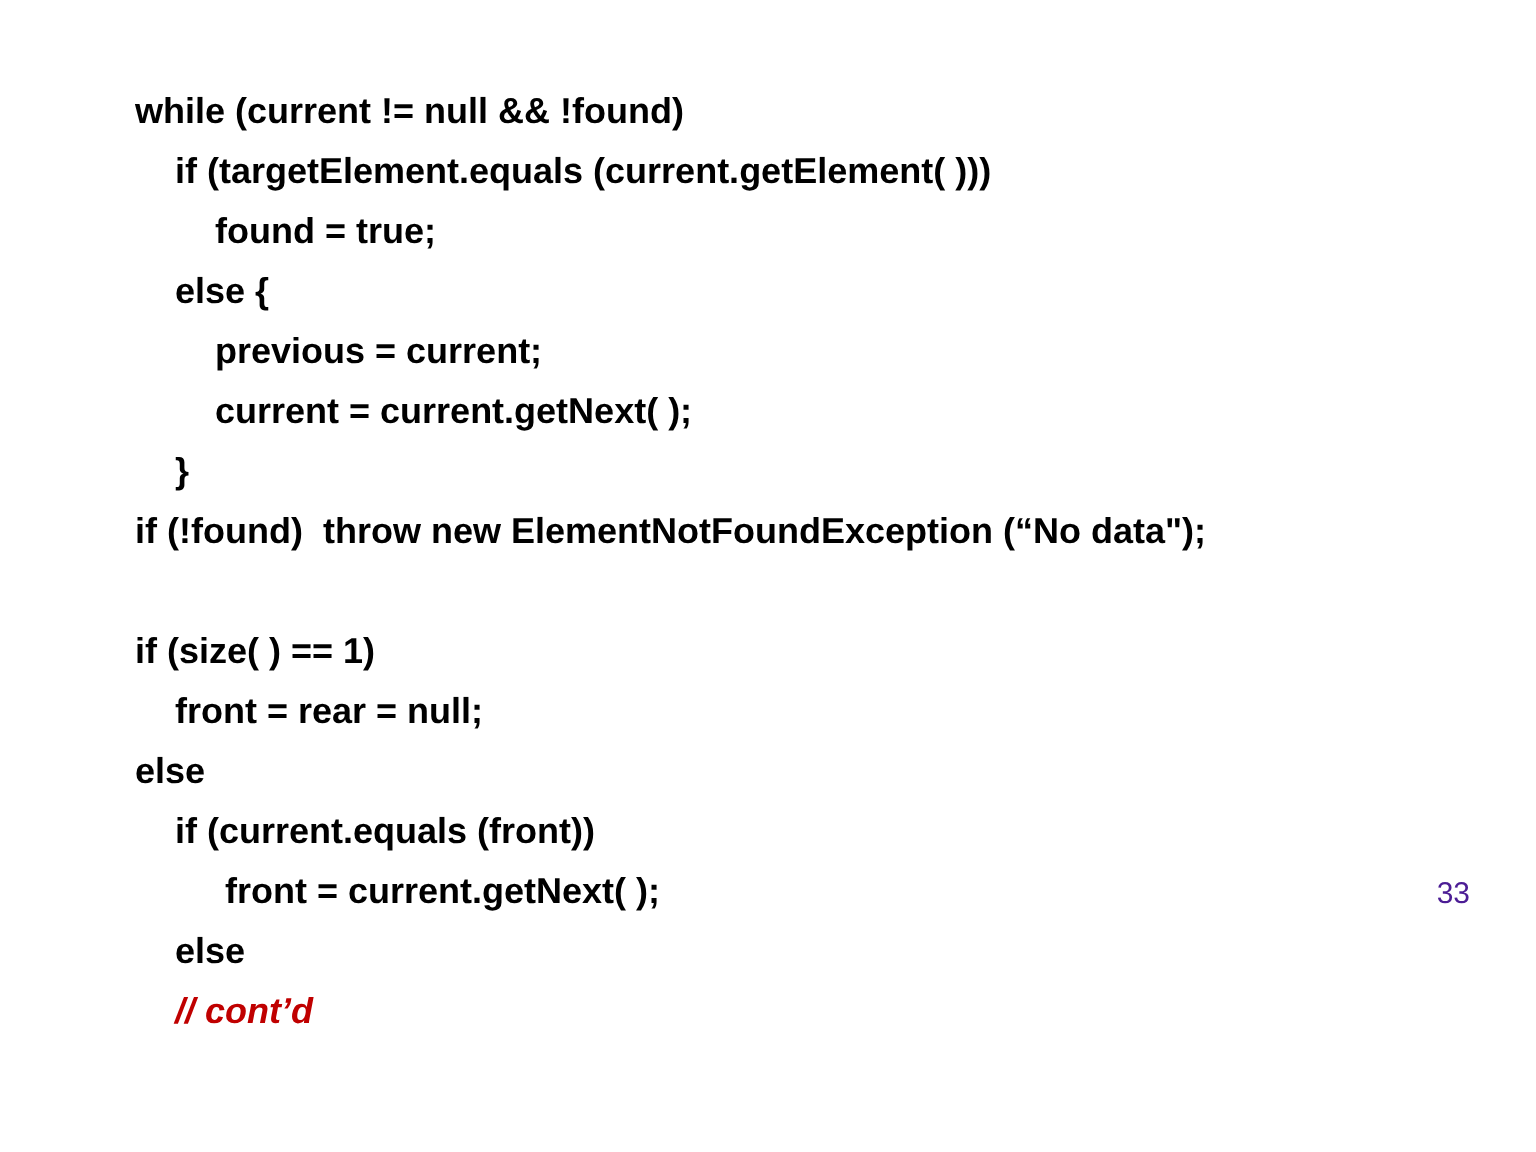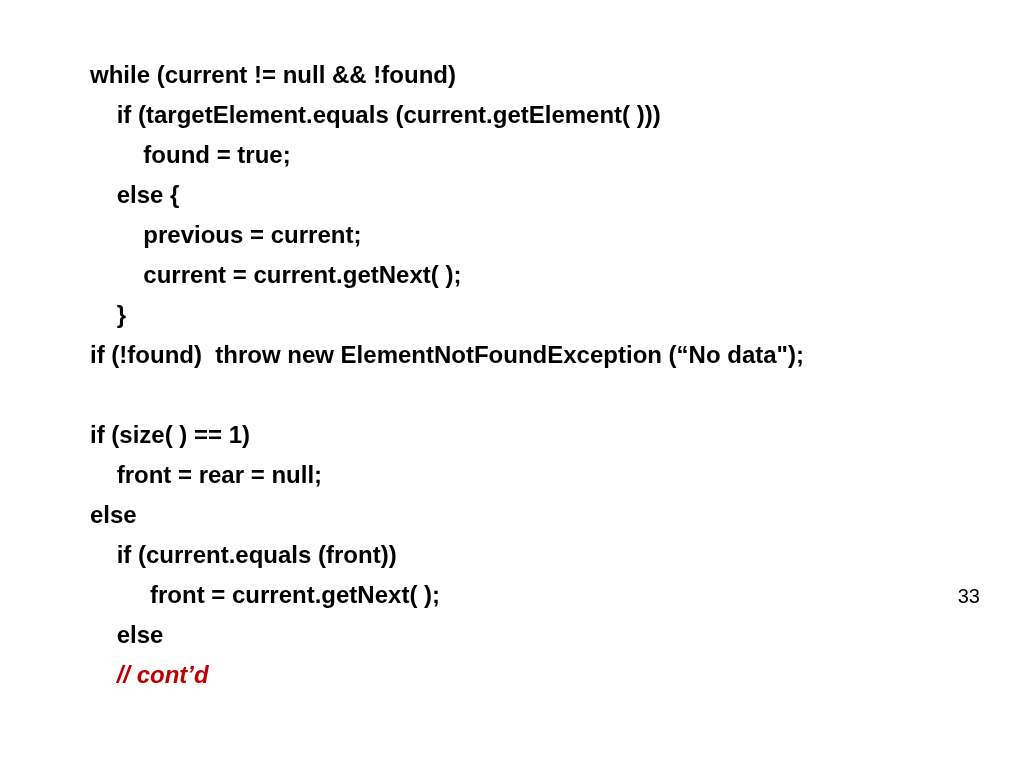--- a/index.html
+++ b/index.html
@@ -27,21 +27,21 @@
   .comment {
     color: #c00000;
     font-style: italic;
     font-weight: bold;
   }
   .pagenum {
     position: absolute;
     bottom: 32px;
     right: 44px;
     font-size: 20px;
-    color: #000000;
+    color: #4c1d95;
   }
 </style>
 </head>
 <body>
 
 <div class="slide">
   <div class="code"><span>while (current != null &amp;&amp; !found)</span>
 <span>    if (targetElement.equals (current.getElement( )))</span>
 <span>        found = true;</span>
 <span>    else {</span>

